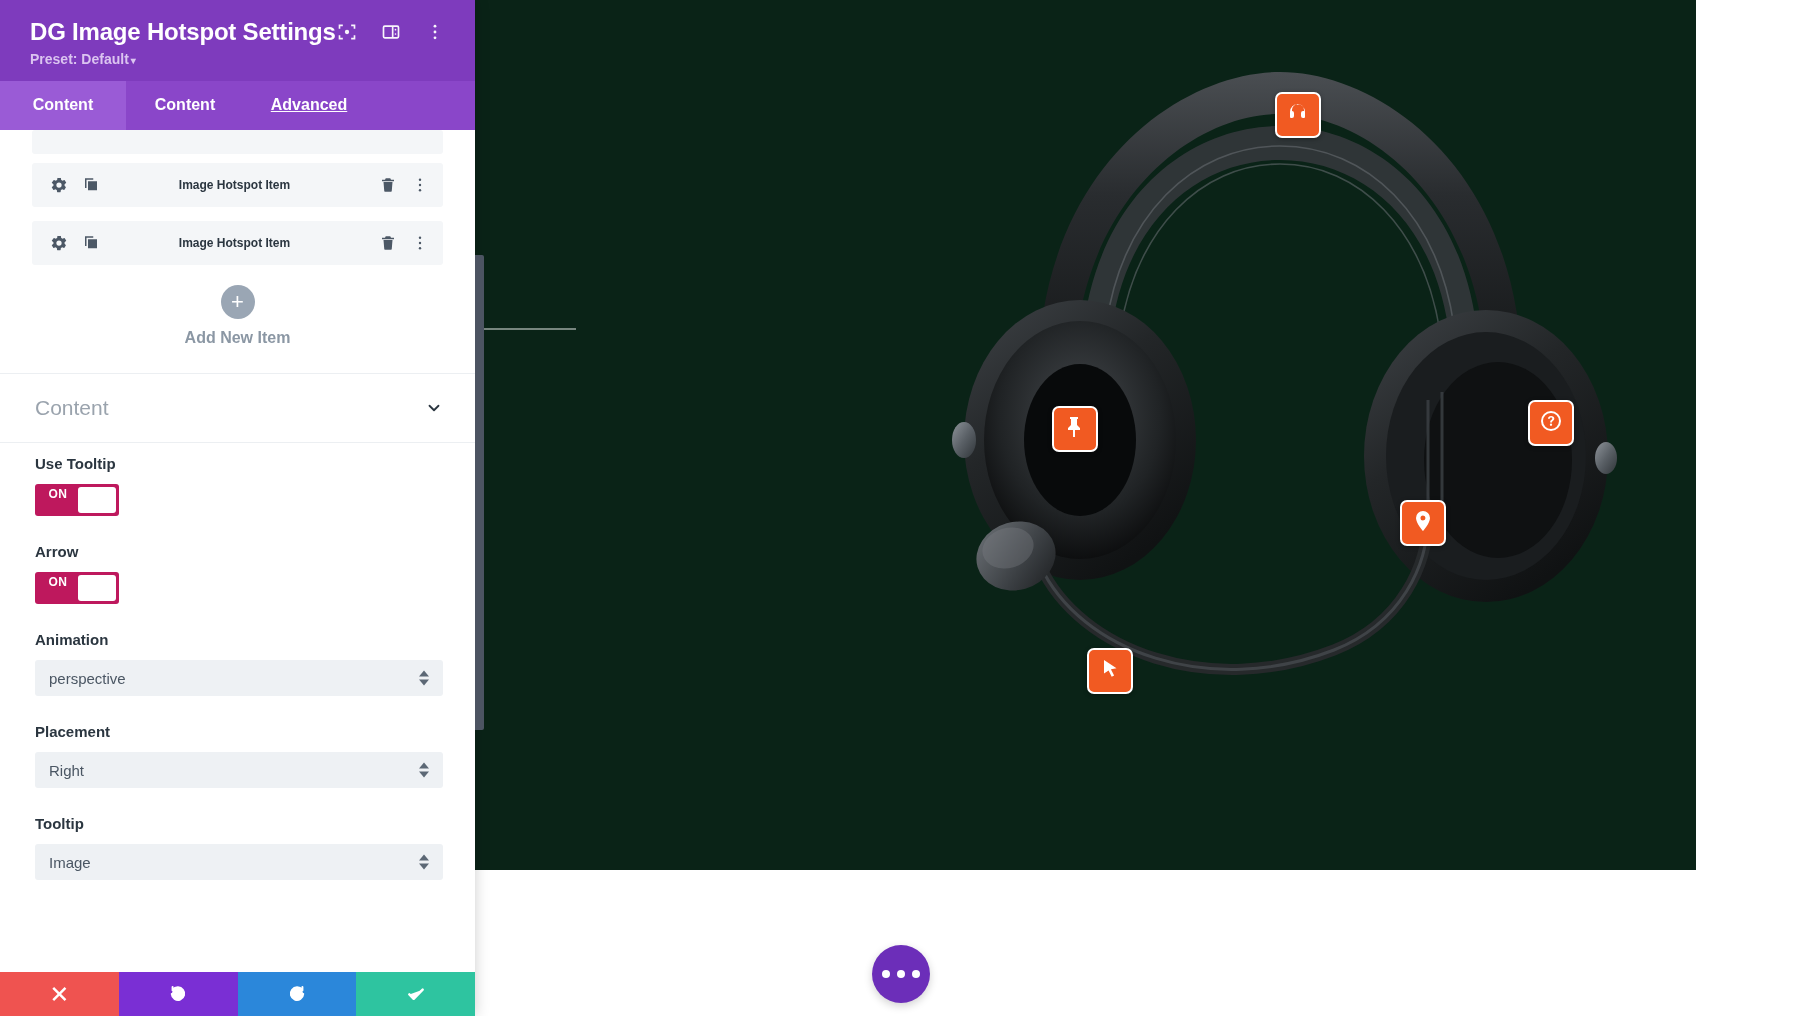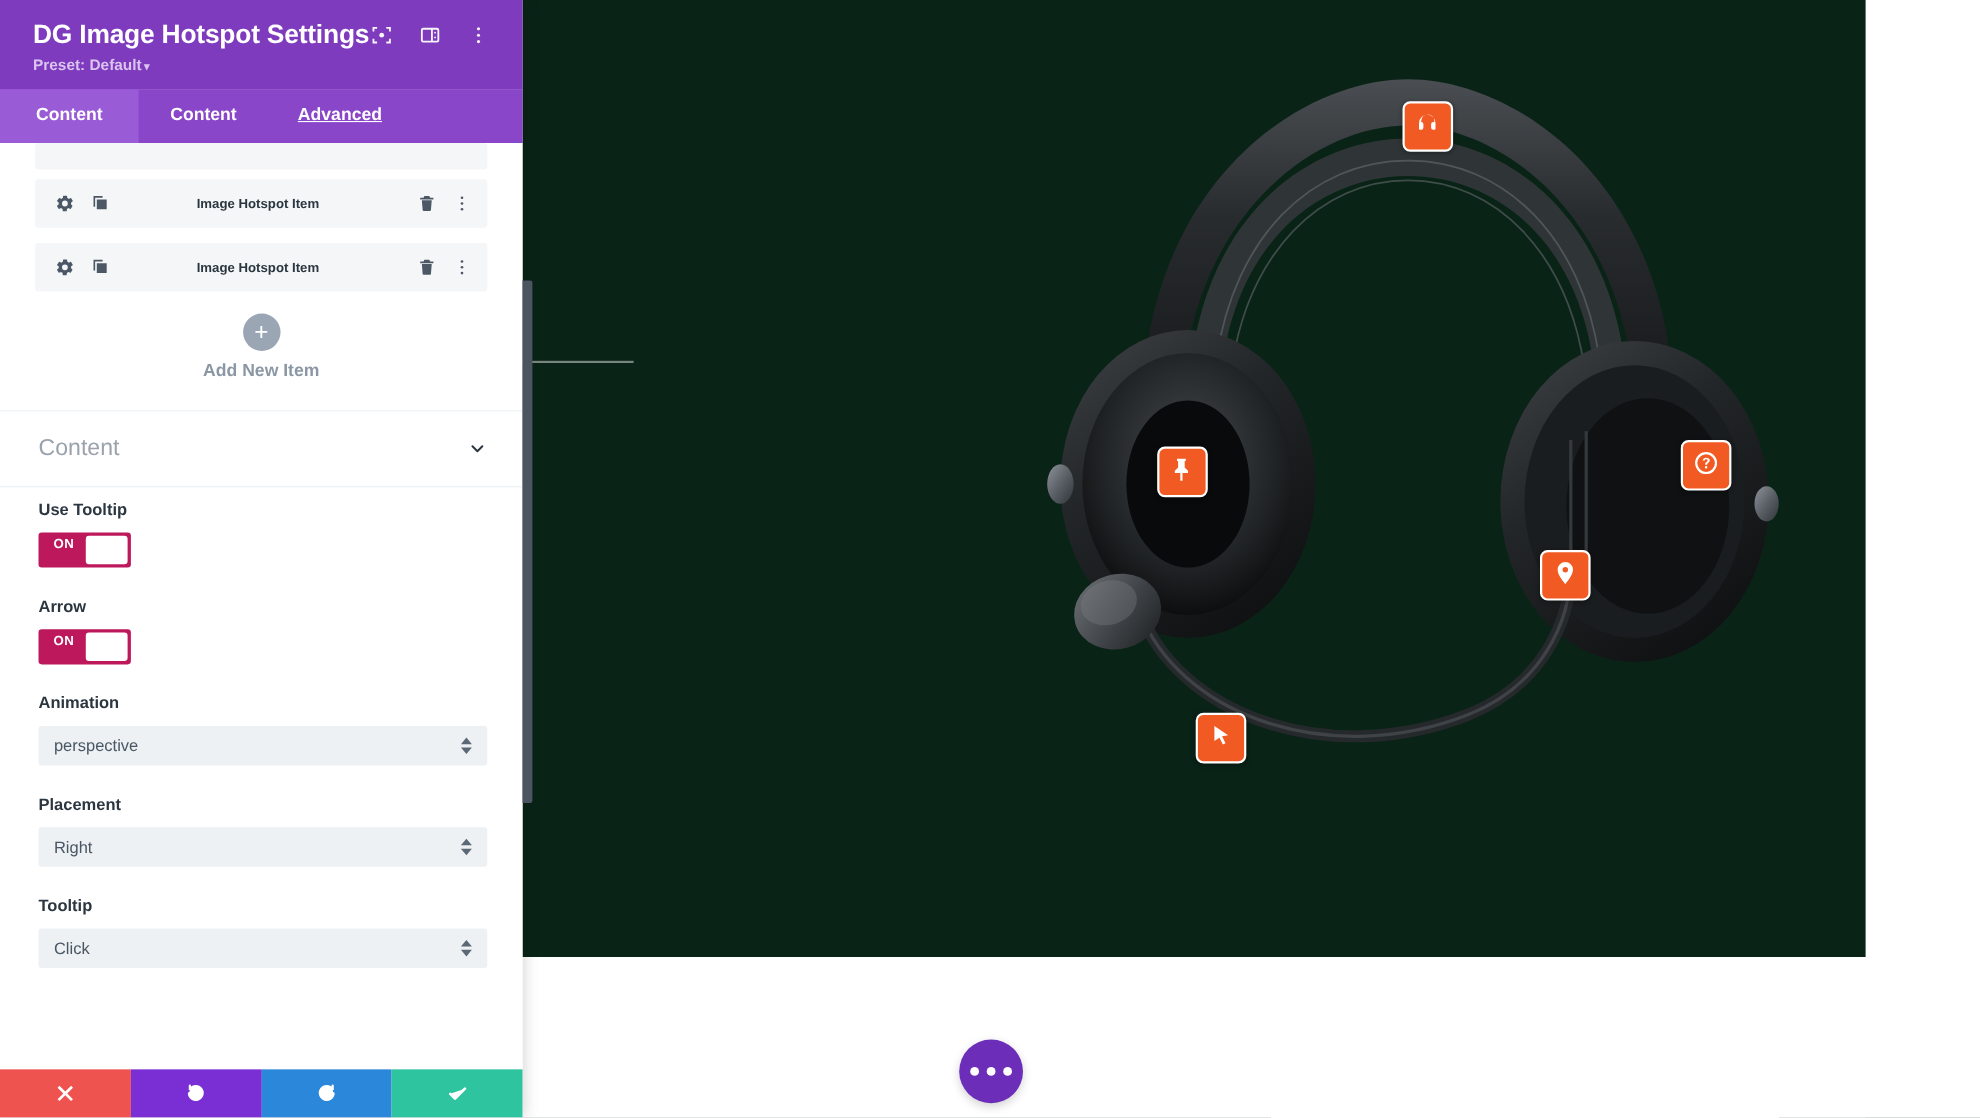--- a/index.html
+++ b/index.html
@@ -613,21 +613,21 @@
             <span class="arrows">
                 <span class="up"></span>
                 <span class="dn"></span>
               </span>
           </div>
         </div>
 
         <div class="field">
           <div class="field-label">Tooltip</div>
           <div class="select">
-            <span>Click</span>
+            <span>Image</span>
             <span class="arrows">
                 <span class="up"></span>
                 <span class="dn"></span>
               </span>
           </div>
         </div>
 
       </div>
     </div>
 

